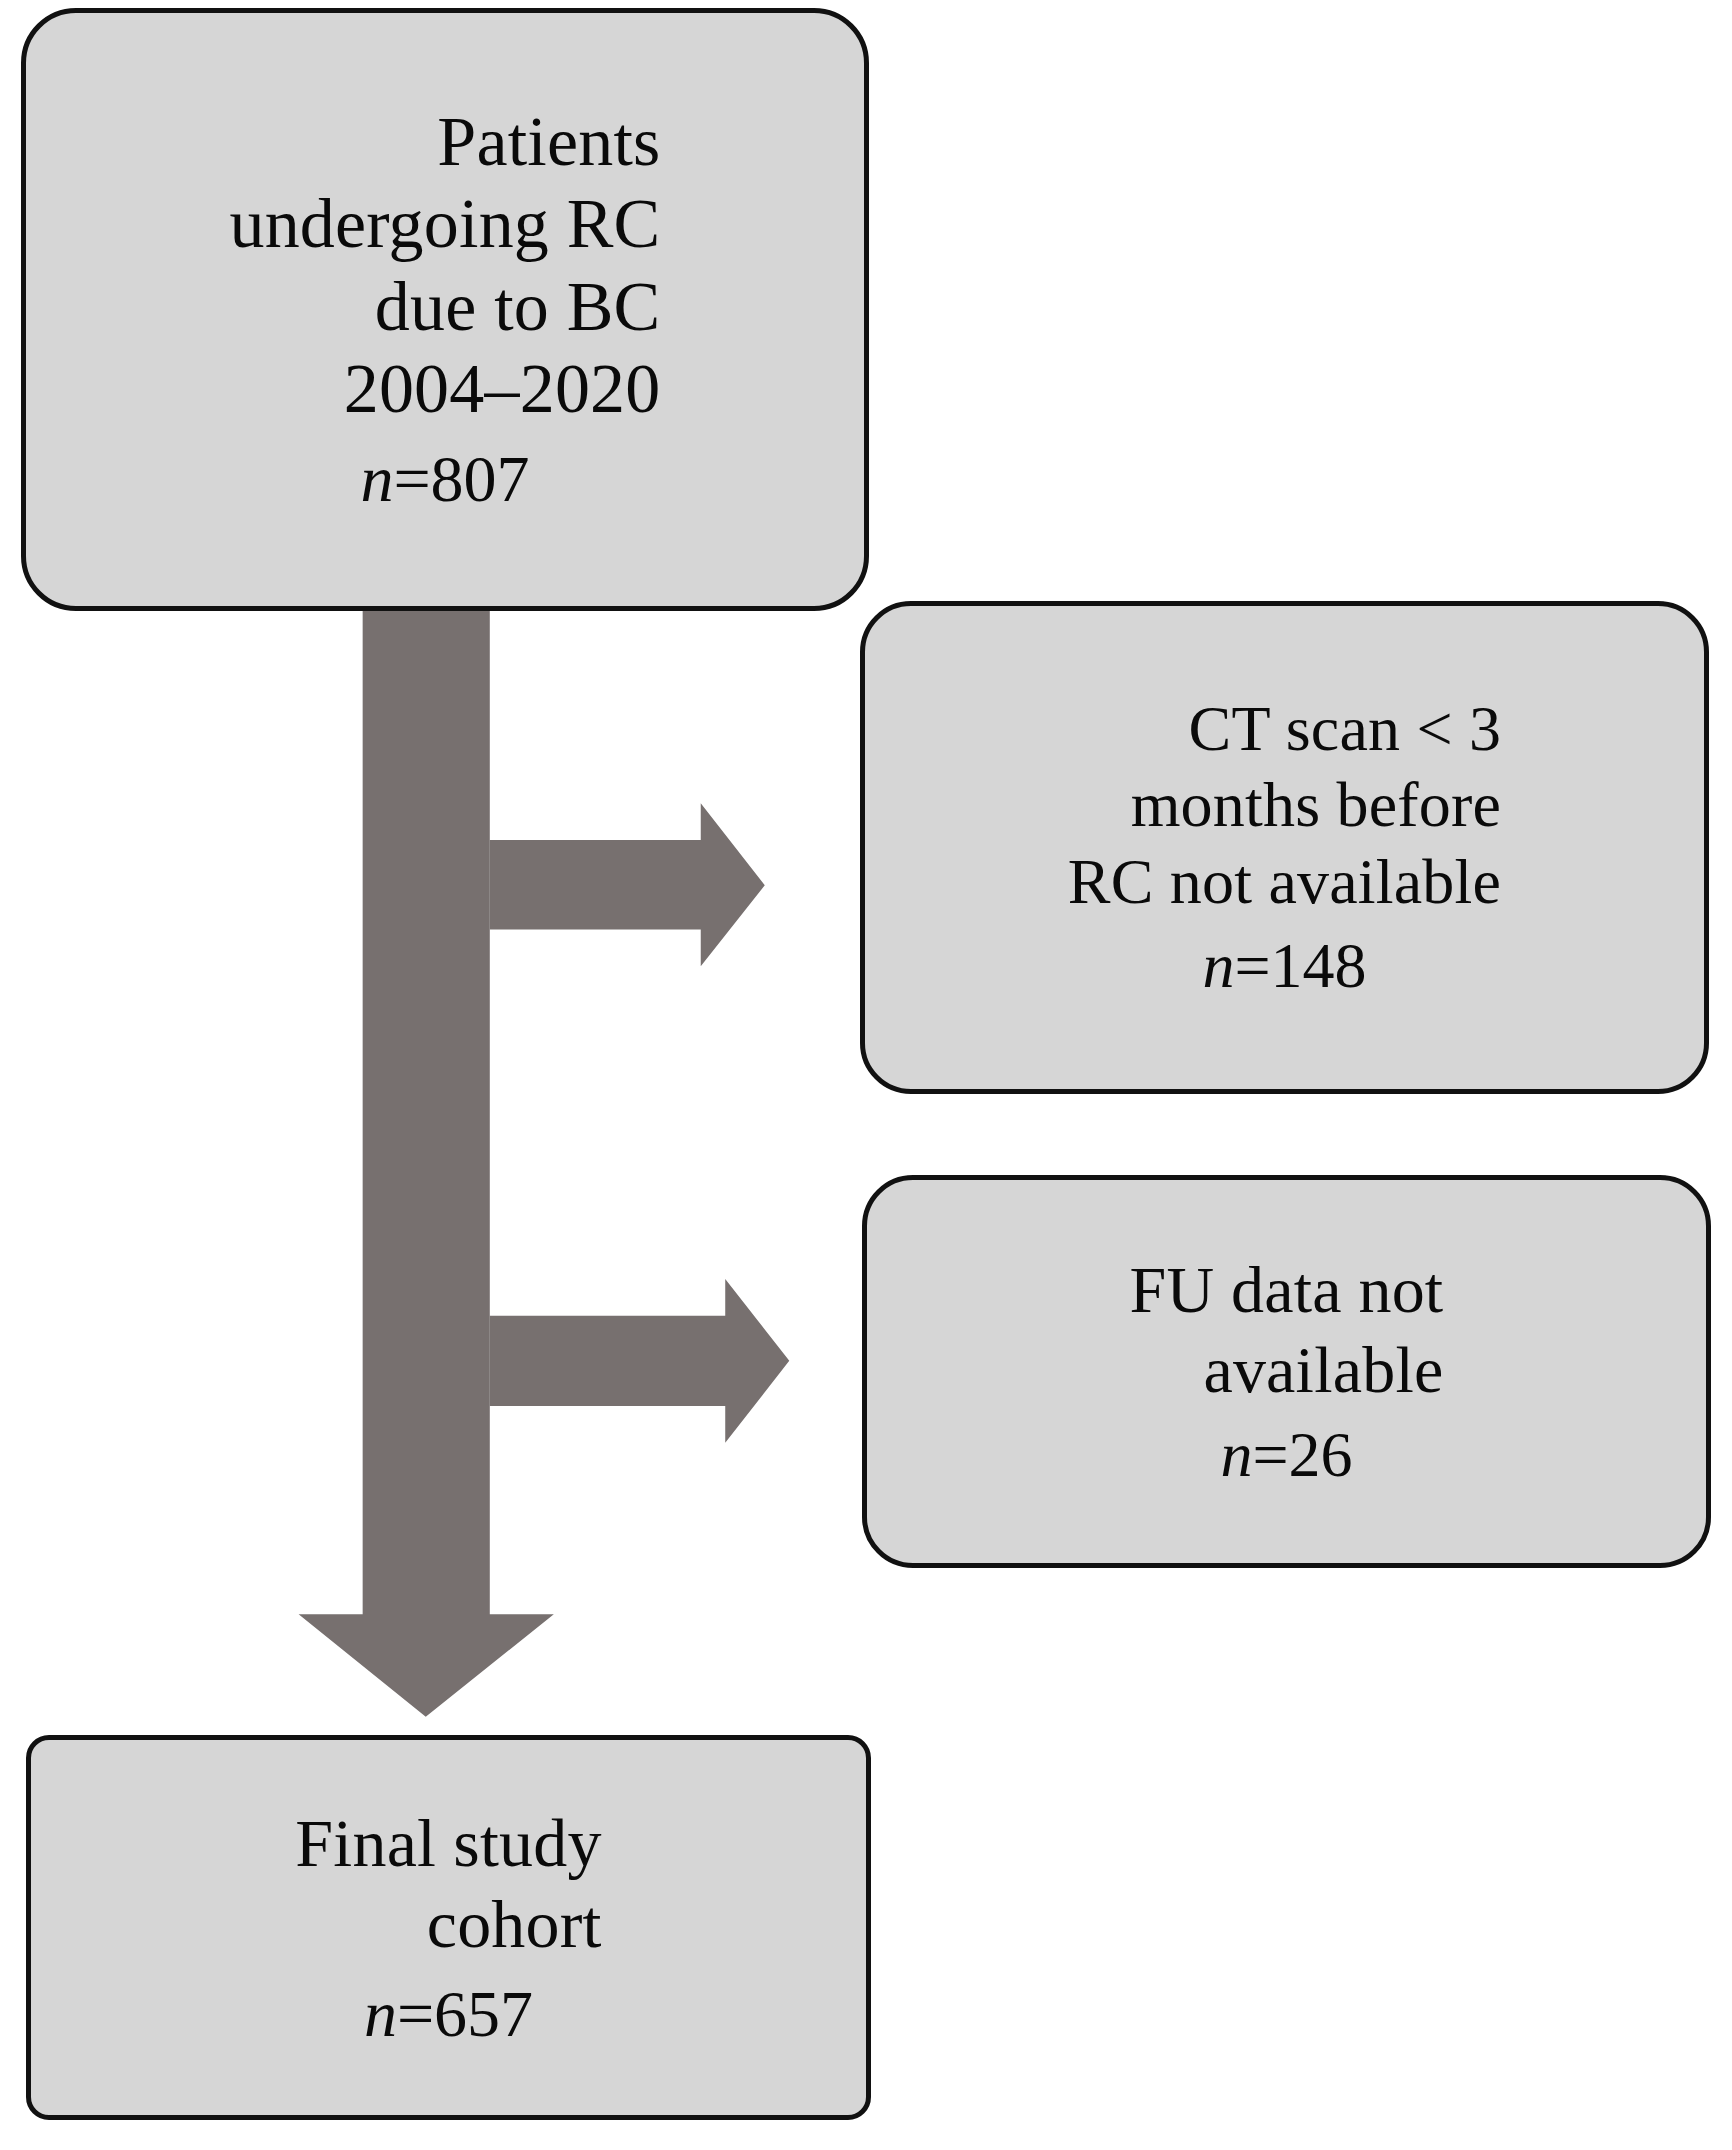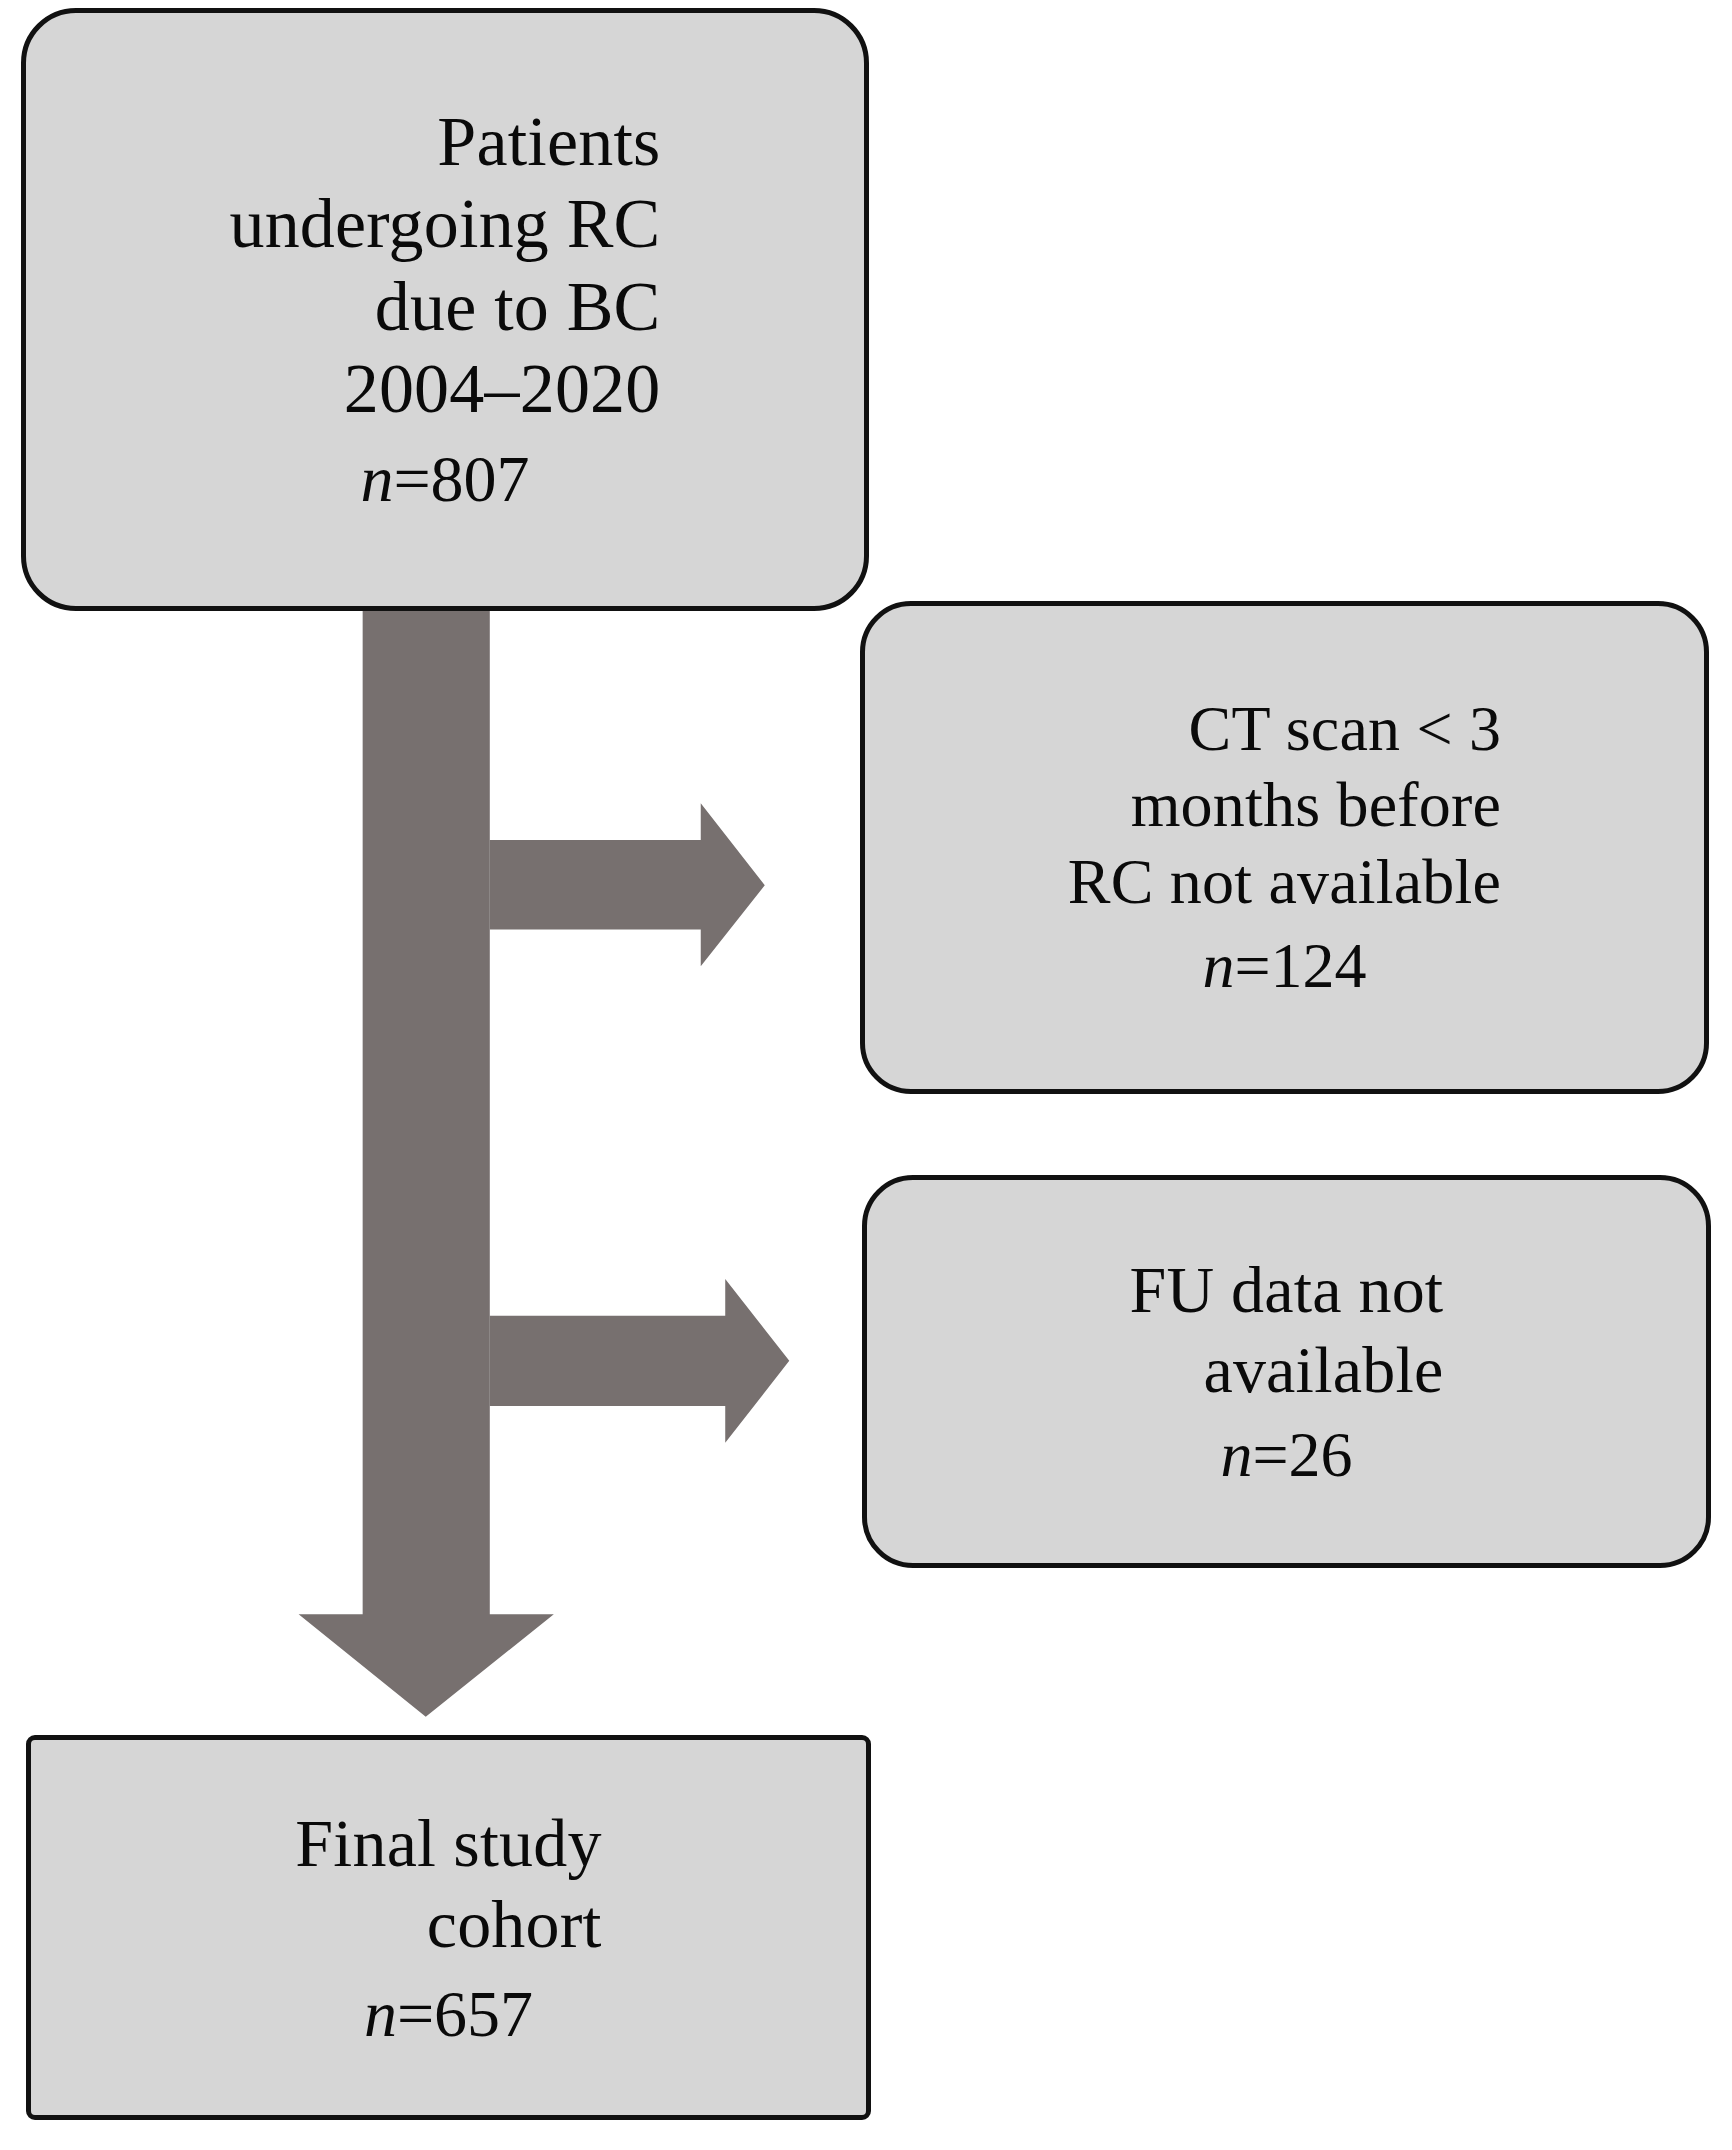--- a/index.html
+++ b/index.html
@@ -73,21 +73,21 @@
 
   #box-exclusion-fu {
     left: 862px; top: 1175px; width: 849px;  height: 393px;
     border-radius: 51px;
   }
   #box-exclusion-fu .node-text { font-size: 66px; line-height: 1.2; }
   #box-exclusion-fu .node-count { font-size: 64px; font-family: Liberation Serif, serif; }
 
   #box-final {
     left: 26px;  top: 1735px; width: 845px;  height: 385px;
-    border-radius: 9px;
+    border-radius: 23px;
   }
   #box-final .node-text { font-size: 68px; line-height: 1.2; }
   #box-final .node-count { font-size: 66px; }
 </style>
 </head>
 <body>
 
 <div id="canvas">
 
   <svg id="arrow-layer" viewBox="0 0 1840 2284" width="1733" height="2151" xmlns="http://www.w3.org/2000/svg">
@@ -125,21 +125,21 @@
 undergoing RC
 due to BC
 2004–2020</div>
     <div class="node-count"><span class="n-var">n</span><span>=</span><span>807</span></div>
   </div>
 
   <div class="node-box" id="box-exclusion-ct">
     <div class="node-text">CT scan &lt; 3
 months before
 RC not available</div>
-    <div class="node-count"><span class="n-var">n</span><span>=</span><span>124</span></div>
+    <div class="node-count"><span class="n-var">n</span><span>=</span><span>148</span></div>
   </div>
 
   <div class="node-box" id="box-exclusion-fu">
     <div class="node-text">FU data not
 available</div>
     <div class="node-count"><span class="n-var">n</span><span>=</span><span>26</span></div>
   </div>
 
   <div class="node-box" id="box-final">
     <div class="node-text">Final study

